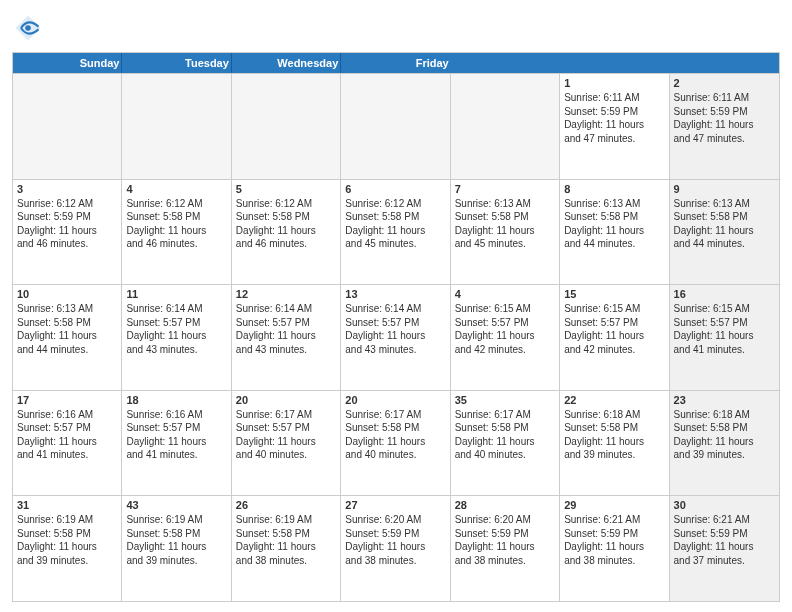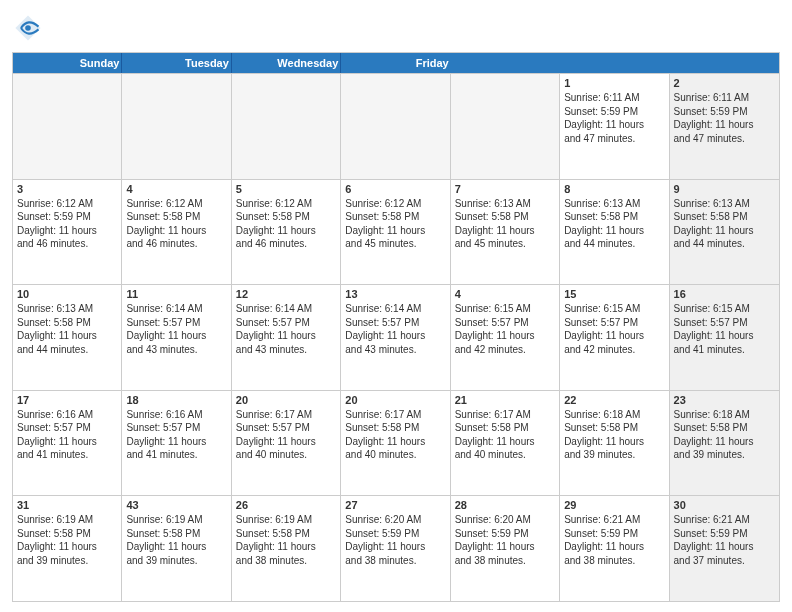--- a/index.html
+++ b/index.html
@@ -292,21 +292,21 @@
 and 40 minutes.</div>
           </div>
           <div class="cal-cell">
             <span class="day-num">20</span>
             <div class="cell-info" style="white-space: pre-line;">Sunrise: 6:17 AM
 Sunset: 5:58 PM
 Daylight: 11 hours
 and 40 minutes.</div>
           </div>
           <div class="cal-cell">
-            <span class="day-num">21</span>
+            <span class="day-num">35</span>
             <div class="cell-info" style="white-space: pre-line;">Sunrise: 6:17 AM
 Sunset: 5:58 PM
 Daylight: 11 hours
 and 40 minutes.</div>
           </div>
           <div class="cal-cell">
             <span class="day-num">22</span>
             <div class="cell-info" style="white-space: pre-line;">Sunrise: 6:18 AM
 Sunset: 5:58 PM
 Daylight: 11 hours

